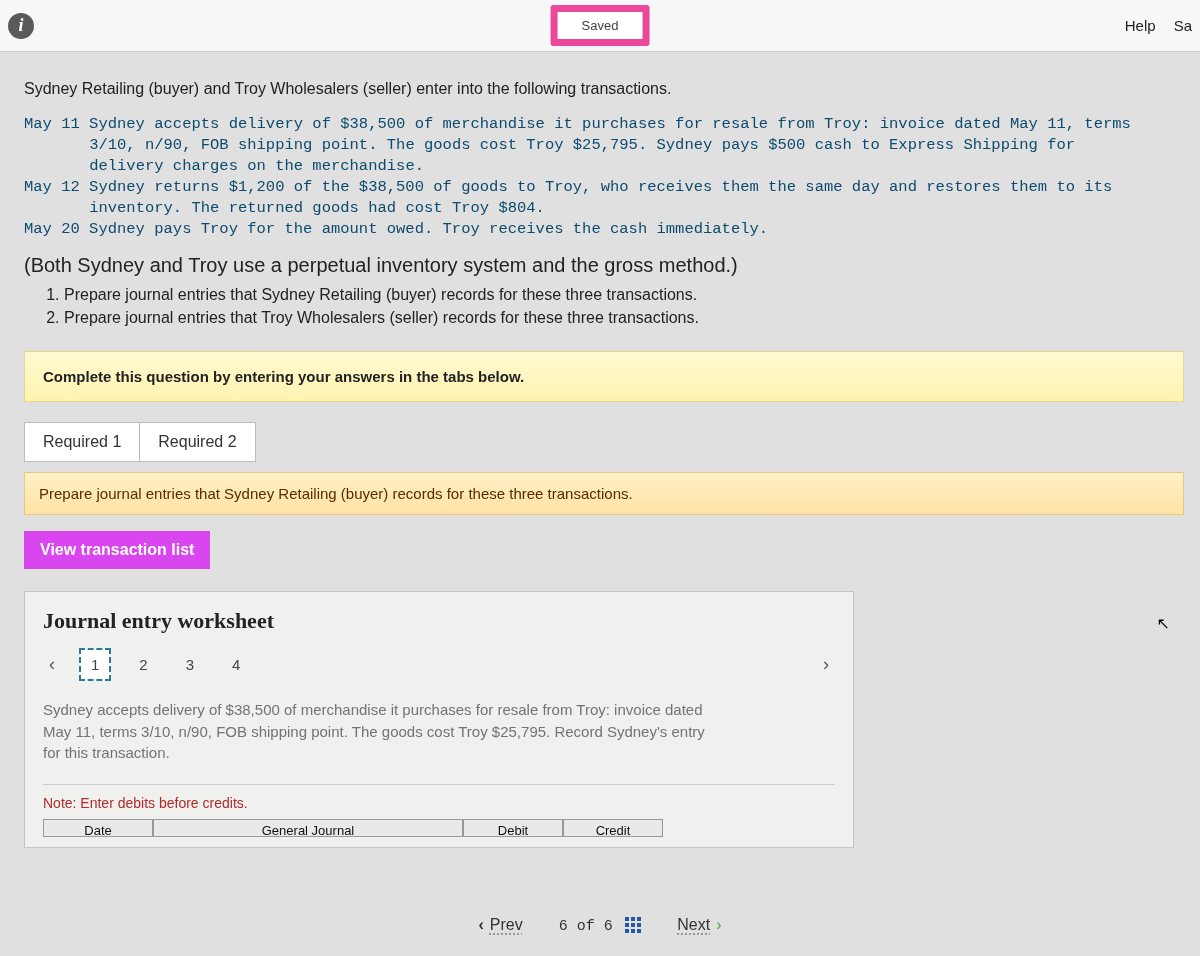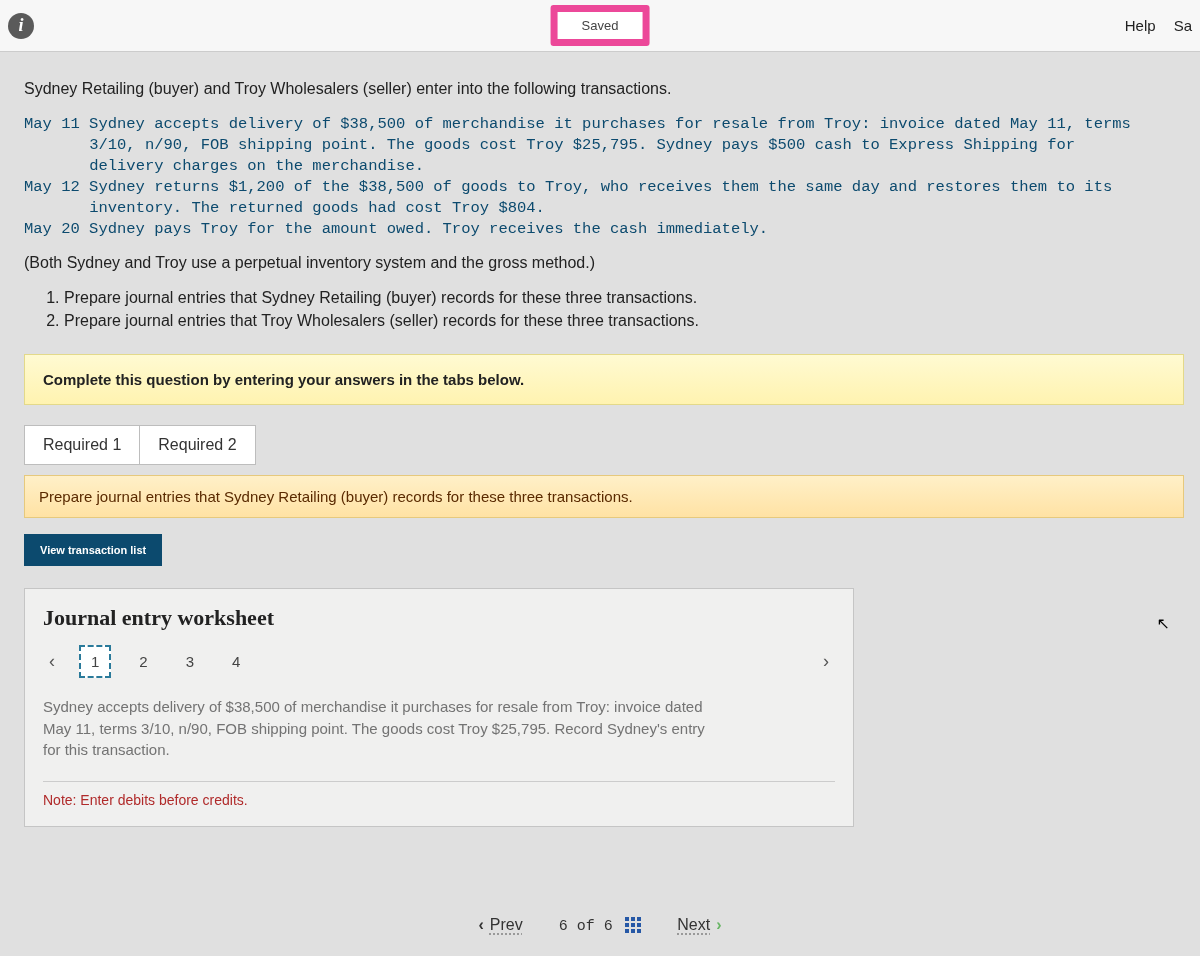--- a/index.html
+++ b/index.html
@@ -62,22 +62,22 @@
   }
   .mono-block {
     font-family: "Courier New", monospace;
     font-size: 15.5px;
     line-height: 1.35;
     white-space: pre-wrap;
     color: #0c4a6e;
     margin-bottom: 14px;
   }
   .meth {
-    font-size: 16px;
-    margin-bottom: 14px;
+    font-size: 20px;
+    margin-bottom: 6px;
     color: #222;
   }
   .tasklist {
     margin-left: 40px;
     margin-bottom: 22px;
     font-size: 16px;
     color: #222;
     line-height: 1.45;
   }
   .instruct-bar {
@@ -105,25 +105,25 @@
   }
   .sub-instruct {
     background: linear-gradient(#fff0c8, #ffe2a4);
     border: 1px solid #e6c97d;
     padding: 12px 14px;
     font-size: 15px;
     color: #5a2a00;
     margin-bottom: 16px;
   }
   .view-btn {
-    background: #0c4a6e;
+    background: #d946ef;
     color: #fff;
     border: none;
     padding: 10px 16px;
-    font-size: 11px;
+    font-size: 16px;
     font-weight: bold;
     cursor: pointer;
     margin-bottom: 22px;
   }
   .worksheet-box {
     border: 1px solid #c5c5c5;
     background: #f0f0ef;
     padding: 16px 18px 10px 18px;
     width: 830px;
     position: relative;
@@ -278,20 +278,26 @@
       <span class="ws-num">2</span>
       <span class="ws-num">3</span>
       <span class="ws-num">4</span>
       <span class="ws-chevron right">›</span>
     </div>
 
     <div class="ws-desc">Sydney accepts delivery of $38,500 of merchandise it purchases for resale from Troy: invoice dated May 11, terms 3/10, n/90, FOB shipping point. The goods cost Troy $25,795. Record Sydney's entry for this transaction.</div>
 
     <div class="ws-note">Note: Enter debits before credits.</div>
 
+    <div class="ws-tblhead">
+      <div class="ws-th" style="width:110px">Date</div>
+      <div class="ws-th" style="width:310px">General Journal</div>
+      <div class="ws-th" style="width:100px">Debit</div>
+      <div class="ws-th" style="width:100px">Credit</div>
+    </div>
   </div>
 
   <div class="cursor">↖</div>
 </div>
 
 <div class="bottom-nav">
   <div class="bn-btn">
     <span class="bn-chevron">‹</span>
     <span class="bn-prev">Prev</span>
   </div>

